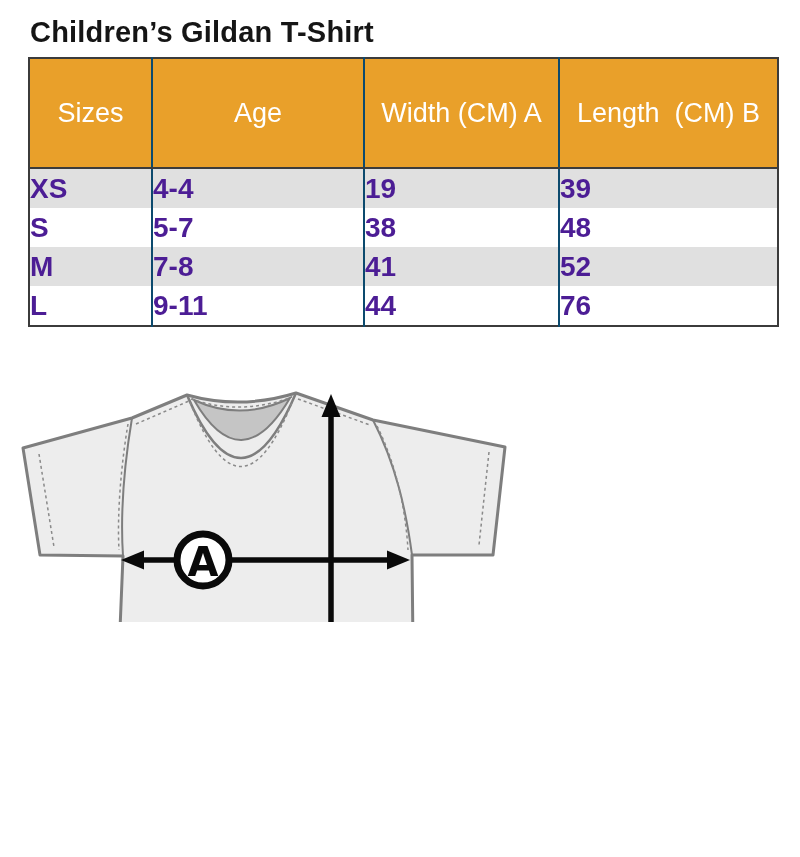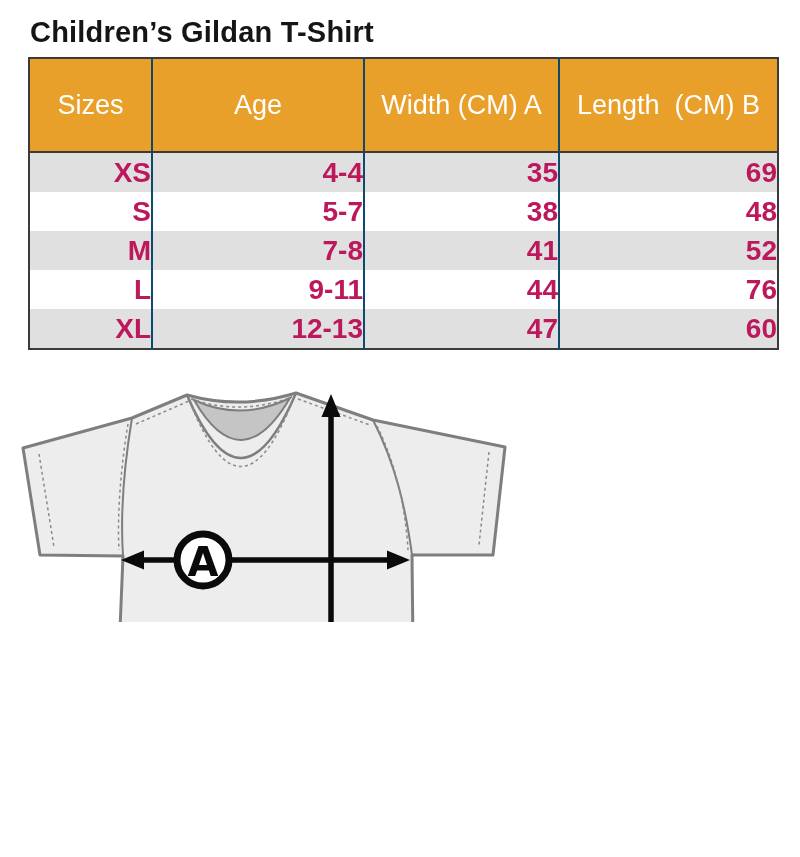--- a/index.html
+++ b/index.html
@@ -13,26 +13,26 @@
   }
 
   table.size-table {
     position:absolute; left:28px; top:57px; width:749px;
     border-collapse:collapse; table-layout:fixed;
     border:2px solid #3B3B3B;
   }
   .size-table th {
     background:#E9A02A; color:#FFFFFF;
     font-weight:normal; font-size:27px; text-align:center;
-    height:84px; padding:4px; white-space:pre;
+    height:84px; padding:12px; white-space:pre;
     border-bottom:2px solid #3B3B3B;
   }
   .size-table td {
-    font-size:28px; font-weight:bold; color:#be185d;
-    text-align:right; height:39px; padding:0;
+    font-size:28px; font-weight:bold; color:#4c1d95;
+    text-align:left; height:39px; padding:0;
   }
   .size-table th + th, .size-table td + td { border-left:2px solid #0c4a6e; }
   .size-table tbody tr:nth-child(odd)  { background:#E0E0E0; }
   .size-table tbody tr:nth-child(even) { background:#FFFFFF; }
 
   .diagram-wrap { position:absolute; left:0px; top:380px; width:560px; height:477px; }
   .diagram-wrap svg { display:block; width:560px; height:477px; }
 
   .marker-letter {
     font-family:"DejaVu Sans", sans-serif;
@@ -58,46 +58,40 @@
         <th>Sizes</th>
         <th>Age</th>
         <th>Width (CM) A</th>
         <th>Length  (CM) B</th>
       </tr>
     </thead>
     <tbody>
       <tr>
         <td>XS</td>
         <td>4-4</td>
-        <td>35</td>
-        <td>69</td>
+        <td>19</td>
+        <td>39</td>
       </tr>
       <tr>
         <td>S</td>
         <td>5-7</td>
         <td>38</td>
         <td>48</td>
       </tr>
       <tr>
         <td>M</td>
         <td>7-8</td>
         <td>41</td>
         <td>52</td>
       </tr>
       <tr>
         <td>L</td>
         <td>9-11</td>
         <td>44</td>
         <td>76</td>
-      </tr>
-      <tr>
-        <td>XL</td>
-        <td>12-13</td>
-        <td>47</td>
-        <td>60</td>
       </tr>
     </tbody>
   </table>
 
   <div class="diagram-wrap">
     <svg viewBox="0 0 560 477" xmlns="http://www.w3.org/2000/svg">
 
       <path d="M 187 15 Q 241 30 296 13 L 373 40 L 505 67 L 493 175 L 412 175
                L 415 445 L 112 445 L 123 176 L 40 175 L 23 68 L 132 38 Z" fill="#EDEDED" stroke="#7E7E7E" stroke-width="3" stroke-linejoin="round"></path>
 

